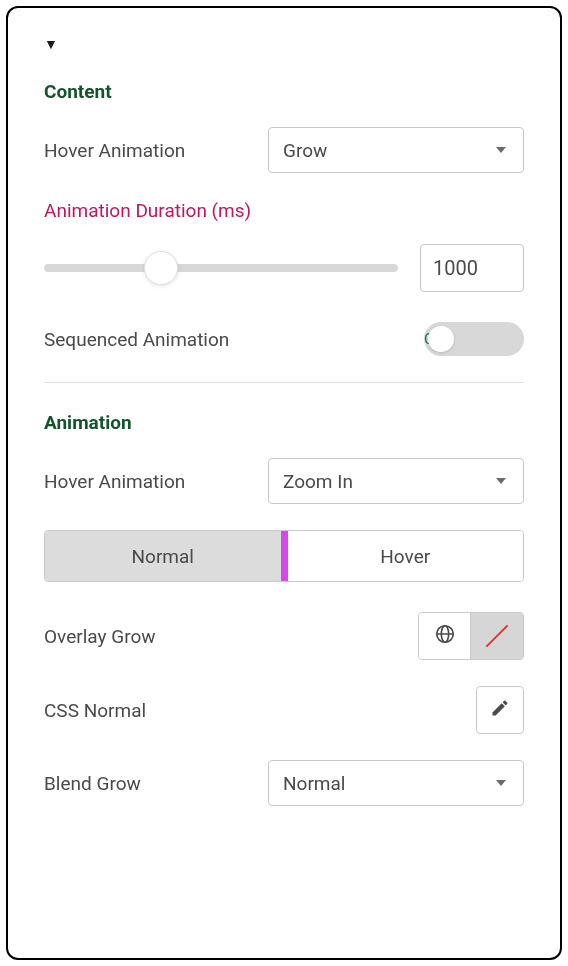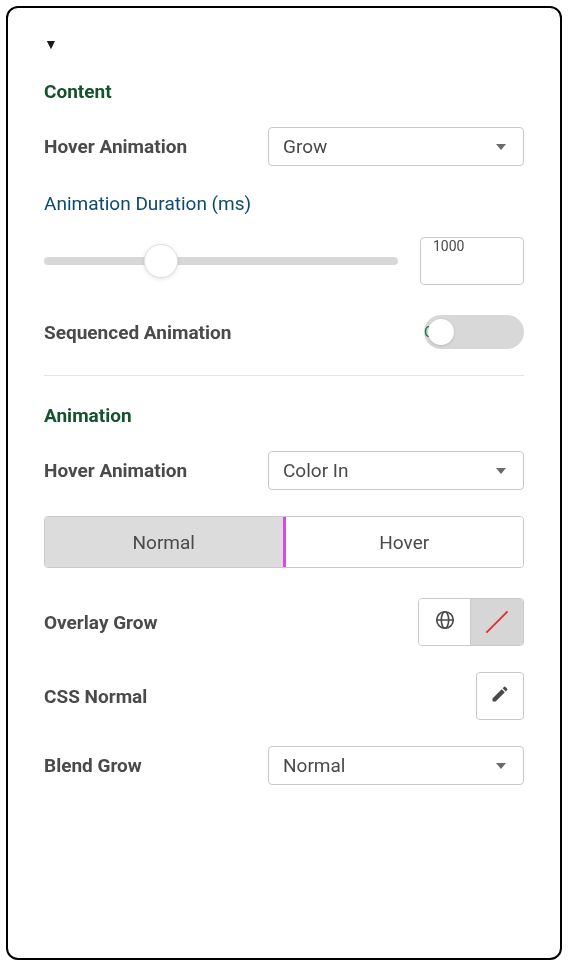--- a/index.html
+++ b/index.html
@@ -38,46 +38,46 @@
     }
     .row {
       display: flex;
       align-items: center;
       justify-content: space-between;
       margin-bottom: 26px;
     }
     .row-label {
       font-size: 19px;
       color: #4a4a4a;
-      font-weight: 700;
+      font-weight: 400;
     }
     .select {
       position: relative;
       border: 1px solid #c9c9c9;
       border-radius: 4px;
-      height: 39px;
+      height: 46px;
       display: flex;
       align-items: center;
       padding: 0 14px;
       min-width: 256px;
       font-size: 19px;
       color: #4a4a4a;
       cursor: pointer;
       background: #fff;
     }
     .select .chev {
       position: absolute;
       right: 14px;
       top: 50%;
       transform: translateY(-50%);
     }
     .chev svg { display: block; }
     .full-label {
       font-size: 19px;
-      color: #0c4a6e;
+      color: #be185d;
       margin-bottom: 22px;
     }
     .slider-row {
       display: flex;
       align-items: center;
       gap: 22px;
       margin-bottom: 30px;
     }
     .slider-track {
       position: relative;
@@ -97,23 +97,24 @@
       border-radius: 50%;
       transform: translate(-50%, -50%);
       box-shadow: 0 1px 4px rgba(0,0,0,0.12);
     }
     .num-input {
       width: 104px;
       height: 48px;
       border: 1px solid #c9c9c9;
       border-radius: 4px;
       padding: 0 12px;
-      font-size: 14px;
+      font-size: 20px;
       color: #4a4a4a;
       display: flex;
+      align-items: center;
       background: #fff;
     }
     .toggle {
       width: 100px;
       height: 34px;
       border-radius: 17px;
       background: #d8d8d8;
       position: relative;
       display: flex;
       align-items: center;
@@ -154,21 +155,21 @@
       justify-content: center;
       font-size: 19px;
       color: #4a4a4a;
       cursor: pointer;
       background: #fff;
     }
     .tab.active {
       background: #dcdcdc;
     }
     .tab + .tab {
-      border-left: 3px solid #d946ef;
+      border-left: 7px solid #d946ef;
     }
     .color-group {
       display: flex;
       border: 1px solid #c9c9c9;
       border-radius: 4px;
       overflow: hidden;
       height: 48px;
     }
     .color-btn {
       width: 52px;
@@ -246,21 +247,21 @@
     </div>
   </div>
 
   <hr class="divider">
 
   <div class="group-title">Animation</div>
 
   <div class="row">
     <span class="row-label">Hover Animation</span>
     <div class="select">
-      <span>Color In</span>
+      <span>Zoom In</span>
       <span class="chev">
         <svg width="16" height="16" viewBox="0 0 16 16">
             <path d="M3 5l5 6 5-6z" fill="#6b6b6b"></path>
           </svg>
       </span>
     </div>
   </div>
 
   <div class="tabs">
     <div class="tab active">

